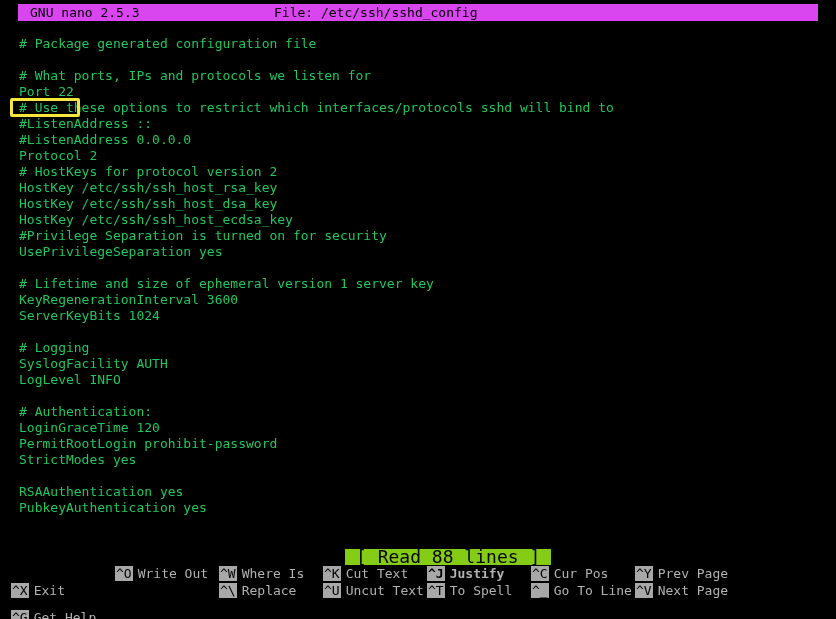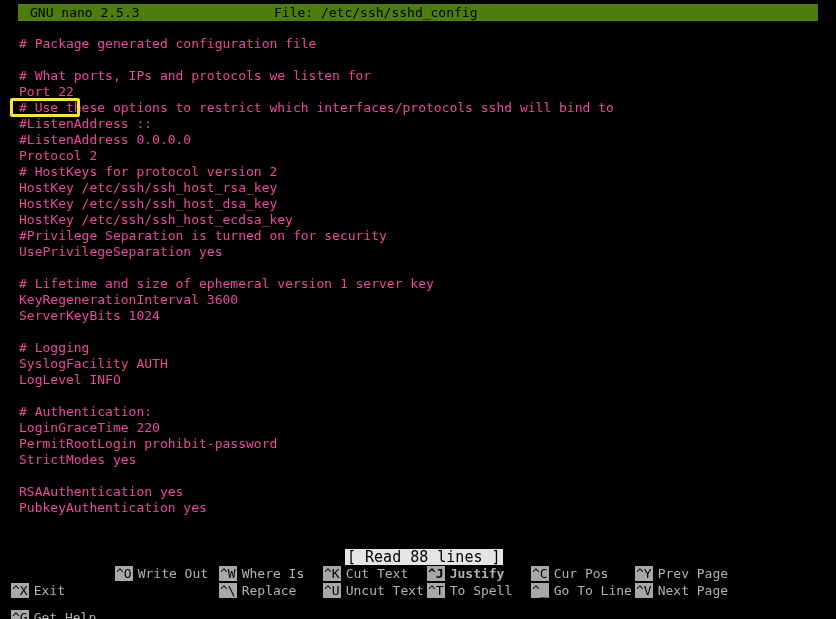--- a/index.html
+++ b/index.html
@@ -25,21 +25,21 @@
     line-height: 16px;
   }
 
   
   .titlebar {
     position: absolute;
     left: 18px;
     top: 4px;
     width: 800px;
     height: 17px;
-    background: #4d7c0f;
+    background: #d946ef;
     color: #000000;
     white-space: pre;
     font-size: 13px;
     line-height: 17px;
   }
   .titlebar .tb-version {
     position: absolute;
     left: 12px;
     top: 0;
   }
@@ -53,21 +53,21 @@
   .editor {
     position: absolute;
     left: 19px;
     top: 36px;
     width: 810px;
   }
   .codeline {
     height: 16px;
     line-height: 16px;
     white-space: pre;
-    color: #ec4899;
+    color: #22c55e;
     font-size: 13px;
   }
   .codeline.blank {
     height: 16px;
   }
 
   
   .annotation-box {
     position: absolute;
     left: 10px;
@@ -80,25 +80,25 @@
     pointer-events: none;
   }
 
   
   .statusbar {
     position: absolute;
     left: 345px;
     top: 549px;
     height: 16px;
     line-height: 16px;
-    background: #e5e5e5;
+    background: #84cc16;
     color: #000000;
     white-space: pre;
-    font-size: 15px;
-    padding: 0 2px;
+    font-size: 18px;
+    padding: 0 11px;
   }
 
   
   .keybar {
     position: absolute;
     left: 11px;
     top: 566px;
     width: 825px;
   }
   .keyrow {
@@ -152,21 +152,21 @@
       <div class="codeline blank"></div>
       <div class="codeline"># Lifetime and size of ephemeral version 1 server key</div>
       <div class="codeline">KeyRegenerationInterval 3600</div>
       <div class="codeline">ServerKeyBits 1024</div>
       <div class="codeline blank"></div>
       <div class="codeline"># Logging</div>
       <div class="codeline">SyslogFacility AUTH</div>
       <div class="codeline">LogLevel INFO</div>
       <div class="codeline blank"></div>
       <div class="codeline"># Authentication:</div>
-      <div class="codeline">LoginGraceTime 220</div>
+      <div class="codeline">LoginGraceTime 120</div>
       <div class="codeline">PermitRootLogin prohibit-password</div>
       <div class="codeline">StrictModes yes</div>
       <div class="codeline blank"></div>
       <div class="codeline">RSAAuthentication yes</div>
       <div class="codeline">PubkeyAuthentication yes</div>
     </div>
 
   <div class="annotation-box"></div>
 
   <div class="statusbar">[ Read 88 lines ]</div>

